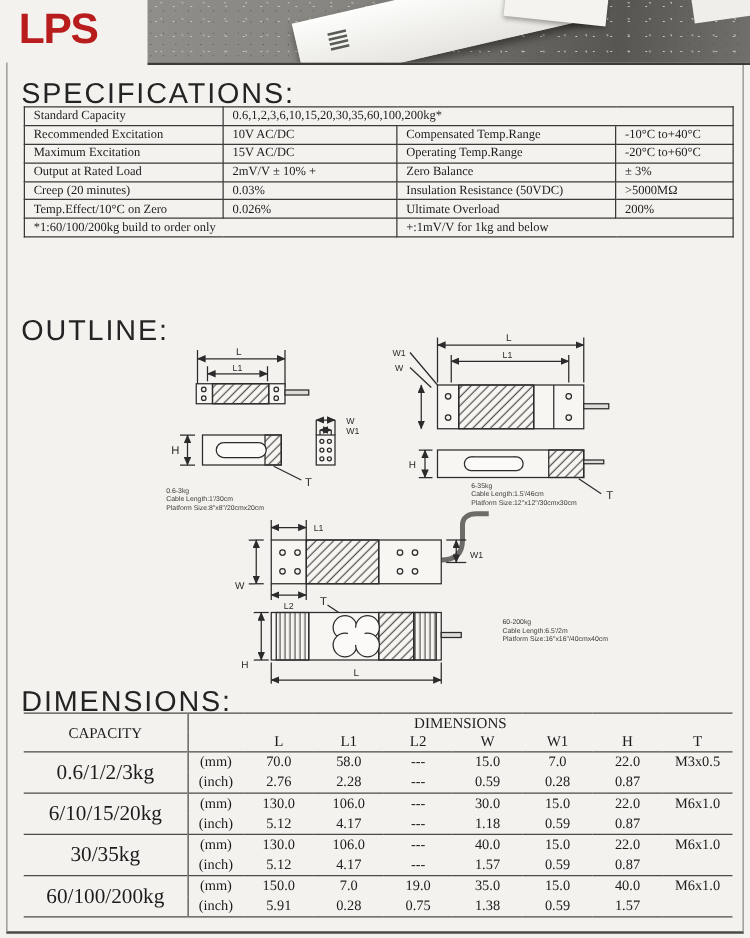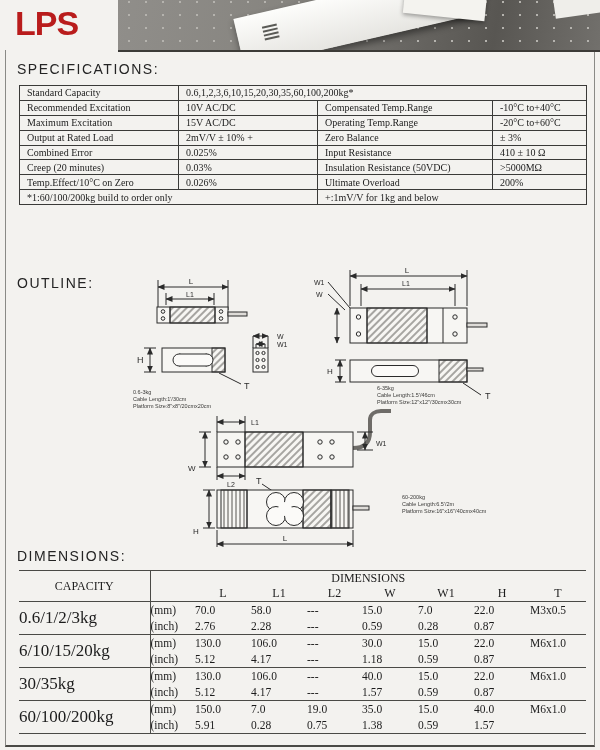--- a/index.html
+++ b/index.html
@@ -44,42 +44,42 @@
     background:#f4f3ef;transform:rotate(6deg);box-shadow:0 2px 4px rgba(0,0,0,.35);
   }
   .corner-block{
     position:absolute;right:-10px;top:-8px;width:56px;height:23px;
     background:#efeeea;transform:rotate(-8deg);
   }
   
   .h1{
     position:absolute;left:17px;
     font-family:"Liberation Sans", sans-serif;
-    font-size:14px;letter-spacing:1.5px;color:#242424;
+    font-size:23px;letter-spacing:1.5px;color:#242424;
   }
   .spec-h{top:61px;}
-  .outline-h{top:275px;text-align:right;}
+  .outline-h{top:251px;text-align:right;}
   .dim-h{top:548px;}
   
   table.spec{
     position:absolute;left:19px;top:85px;width:567px;
     border-collapse:collapse;table-layout:fixed;
     font-size:10px;
   }
   table.spec td{
     border:1px solid #3a3a38;height:13.9px;
     padding:0 0 0 7px;white-space:nowrap;overflow:hidden;
   }
   
   svg.outline-svg{position:absolute;left:15px;top:266px;}
   
   table.dims{
     position:absolute;left:19px;top:570px;width:567px;
     border-collapse:collapse;table-layout:fixed;
-    font-size:11.5px;
+    font-size:11.5px;text-align:center;
     border-top:1px solid #4a4a46;border-bottom:1px solid #4a4a46;
   }
   table.dims thead{border-bottom:1px solid #4a4a46;}
   table.dims tbody{border-top:1px solid #4a4a46;}
   table.dims th{font-weight:normal;font-size:12px;padding:0;height:13px;}
   table.dims td{padding:0;height:16px;white-space:nowrap;}
   table.dims .capcol{border-right:1px solid #4a4a46;}
   table.dims td.capcell{font-size:17px;}
 </style>
 </head>
@@ -126,26 +126,20 @@
     <td>Maximum Excitation</td>
     <td>15V AC/DC</td>
     <td>Operating Temp.Range</td>
     <td>-20°C to+60°C</td>
   </tr>
   <tr>
     <td>Output at Rated Load</td>
     <td>2mV/V ± 10% +</td>
     <td>Zero Balance</td>
     <td>± 3%</td>
-  </tr>
-  <tr>
-    <td>Combined Error</td>
-    <td>0.025%</td>
-    <td>Input Resistance</td>
-    <td>410 ± 10 Ω</td>
   </tr>
   <tr>
     <td>Creep (20 minutes)</td>
     <td>0.03%</td>
     <td>Insulation Resistance (50VDC)</td>
     <td>&gt;5000MΩ</td>
   </tr>
   <tr>
     <td>Temp.Effect/10°C on Zero</td>
     <td>0.026%</td>

